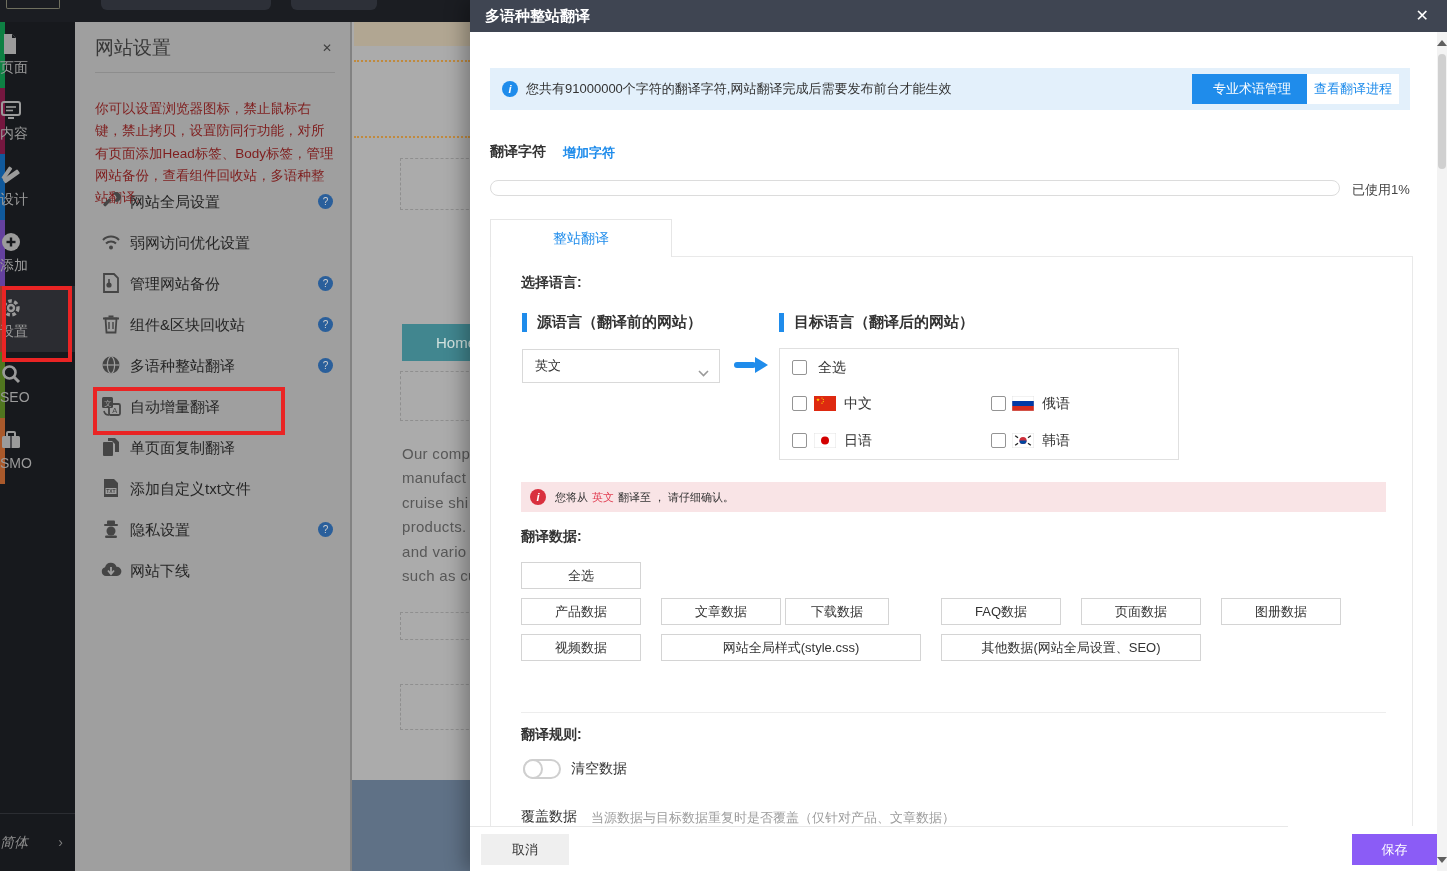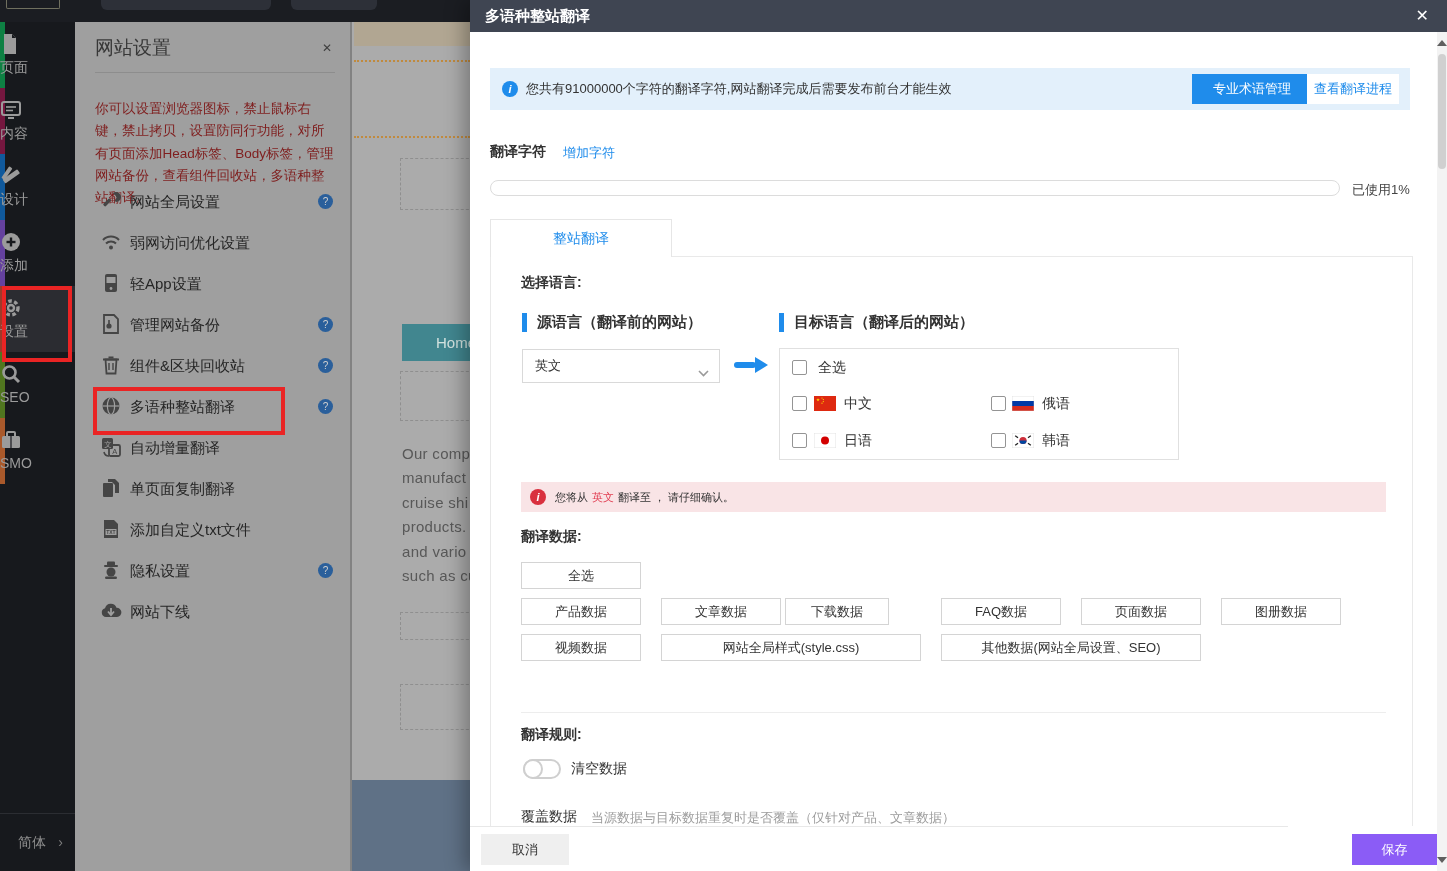--- a/index.html
+++ b/index.html
@@ -25,21 +25,21 @@
   
   .sidebar{position:absolute;left:0;top:22px;width:75px;height:849px;background:#17191d;z-index:2;}
   .sb-item{position:absolute;left:0;width:75px;height:66px;cursor:pointer;}
   .sb-item.active{background:#2b2c31;}
   .sb-strip{position:absolute;left:0;top:0;width:5px;height:66px;}
   .sb-icon{position:absolute;left:0;right:0;top:11px;height:22px;}
   .sb-icon svg{display:inline-block;}
   .sb-label{position:absolute;left:0;right:0;top:37px;font-size:14px;color:#9b9b9b;}
   .sb-divider{position:absolute;left:0;right:0;top:791px;border-top:1px solid #2b2d32;}
   .sb-lang{position:absolute;left:0;right:0;top:800px;height:40px;line-height:40px;color:#909090;font-size:14px;cursor:pointer;}
-  .sb-lang .txt{margin-left:18px;}
+  .sb-lang .txt{margin-left:0;font-style:italic;}
   .sb-lang .arr{float:right;margin-right:12px;color:#7d7d7d;}
 
   
   .panel{position:absolute;left:75px;top:22px;width:275px;height:849px;background:#9f9f9f;z-index:2;}
   .pn-title{position:absolute;left:20px;top:13px;font-size:19px;color:#383838;}
   .pn-close{position:absolute;right:18px;top:20px;font-size:12px;font-weight:bold;color:#3f3f3f;cursor:pointer;line-height:12px;}
   .pn-divider{position:absolute;left:20px;right:15px;top:50px;height:1px;background:#8d8d8d;}
   .pn-desc{position:absolute;left:20px;top:76px;width:240px;font-size:13.5px;line-height:22.3px;color:#7f1d1d;}
   .pn-menu{position:absolute;left:0;right:0;top:159px;}
   .pn-item{position:relative;height:41px;cursor:pointer;}
@@ -56,21 +56,21 @@
   .md-title{position:absolute;left:15px;top:0;line-height:32px;font-size:15px;font-weight:bold;color:#fff;}
   .md-close{position:absolute;right:18px;top:0;line-height:32px;font-size:16px;color:#fff;cursor:pointer;}
 
   .banner{position:absolute;left:20px;top:68px;width:920px;height:42px;background:#e3f0fb;}
   .info-i{position:absolute;left:12px;top:13px;width:16px;height:16px;border-radius:50%;background:#1f8ceb;color:#fff;font-size:11px;font-weight:bold;line-height:16px;text-align:center;font-style:italic;}
   .banner-text{position:absolute;left:36px;top:0;line-height:42px;font-size:13px;color:#333;}
   .btn-term{position:absolute;left:702px;top:6px;width:120px;height:30px;background:#1f8ceb;color:#fff;border:none;font-size:13px;cursor:pointer;}
   .btn-prog{position:absolute;left:817px;top:6px;width:92px;height:30px;background:#fff;color:#1f8ceb;border:none;font-size:13px;cursor:pointer;}
 
   .quota-label{position:absolute;left:20px;top:143px;font-size:14px;font-weight:bold;color:#333;}
-  .quota-add{position:absolute;left:93px;top:144px;font-size:13px;color:#1f8ceb;text-decoration:none;cursor:pointer;}
+  .quota-add{position:absolute;left:93px;top:144px;font-size:13px;color:#1f8ceb;text-decoration:none;cursor:pointer;font-weight:bold;}
   .progress{position:absolute;left:20px;top:180px;width:850px;height:16px;border:1px solid #dcdcdc;border-radius:9px;background:#fff;}
   .quota-used{position:absolute;left:882px;top:181px;font-size:13px;color:#444;}
 
   .tab{position:absolute;height:38px;width:182px;text-align:center;line-height:37px;font-size:14px;cursor:pointer;}
   .tab1{left:20px;top:219px;background:#fff;border:1px solid #e6e6e6;border-bottom:none;color:#1f8ceb;z-index:3;}
   .tab2{left:212px;top:219px;width:183px;background:#fff;border:1px solid #e9e9e9;border-bottom:none;color:#a9a9a9;}
 
   .tabpanel{position:absolute;left:20px;top:256px;width:923px;height:570px;border:1px solid #e9e9e9;border-bottom:none;}
   .h14{position:absolute;font-size:14px;font-weight:bold;color:#333;}
   .sec-bar{position:absolute;width:5px;height:19px;background:#1f8ceb;}
@@ -223,28 +223,20 @@
       <div class="pn-item">
         <span class="pn-icon"><svg width="22" height="22" viewBox="0 0 22 22">
               <path d="M3 9 a11 11 0 0 1 16 0" fill="none" stroke="#454545" stroke-width="2"></path>
               <path d="M6 12.5 a7 7 0 0 1 10 0" fill="none" stroke="#454545" stroke-width="2"></path>
               <circle cx="11" cy="16.5" r="2" fill="#454545"></circle>
             </svg></span>
         <span class="pn-label">弱网访问优化设置</span>
       </div>
       <div class="pn-item">
         <span class="pn-icon"><svg width="22" height="22" viewBox="0 0 22 22">
-              <rect x="5" y="2" width="12" height="18" rx="2" fill="#454545"></rect>
-              <rect x="6.5" y="5" width="9" height="6" fill="#9f9f9f"></rect>
-              <circle cx="11" cy="16.5" r="1.4" fill="#9f9f9f"></circle>
-            </svg></span>
-        <span class="pn-label">轻App设置</span>
-      </div>
-      <div class="pn-item">
-        <span class="pn-icon"><svg width="22" height="22" viewBox="0 0 22 22">
               <path d="M4 2 h10 l4 4 v14 h-14 z" fill="none" stroke="#454545" stroke-width="1.8"></path>
               <circle cx="9" cy="13" r="2.6" fill="#454545"></circle>
               <rect x="8.2" y="7" width="1.6" height="5" fill="#454545"></rect>
             </svg></span>
         <span class="pn-label">管理网站备份</span>
         <span class="pn-help">?</span>
       </div>
       <div class="pn-item">
         <span class="pn-icon"><svg width="22" height="22" viewBox="0 0 22 22">
               <line x1="3" y1="5.5" x2="19" y2="5.5" stroke="#454545" stroke-width="2"></line>

